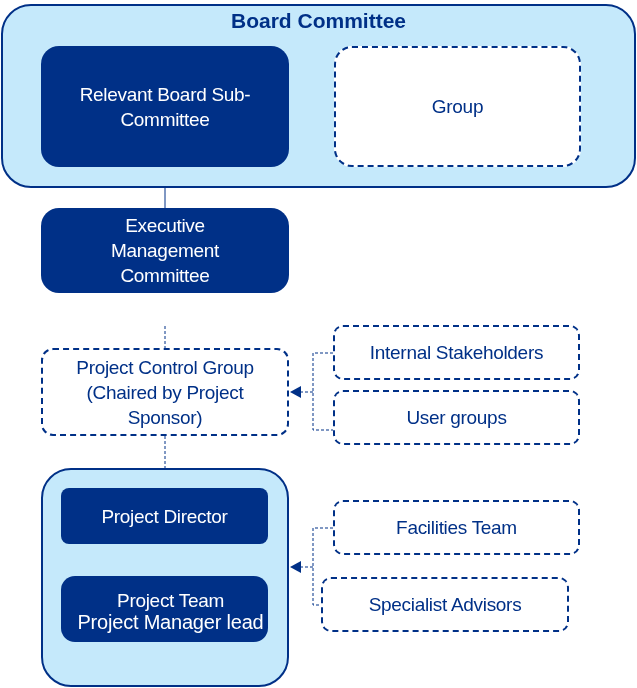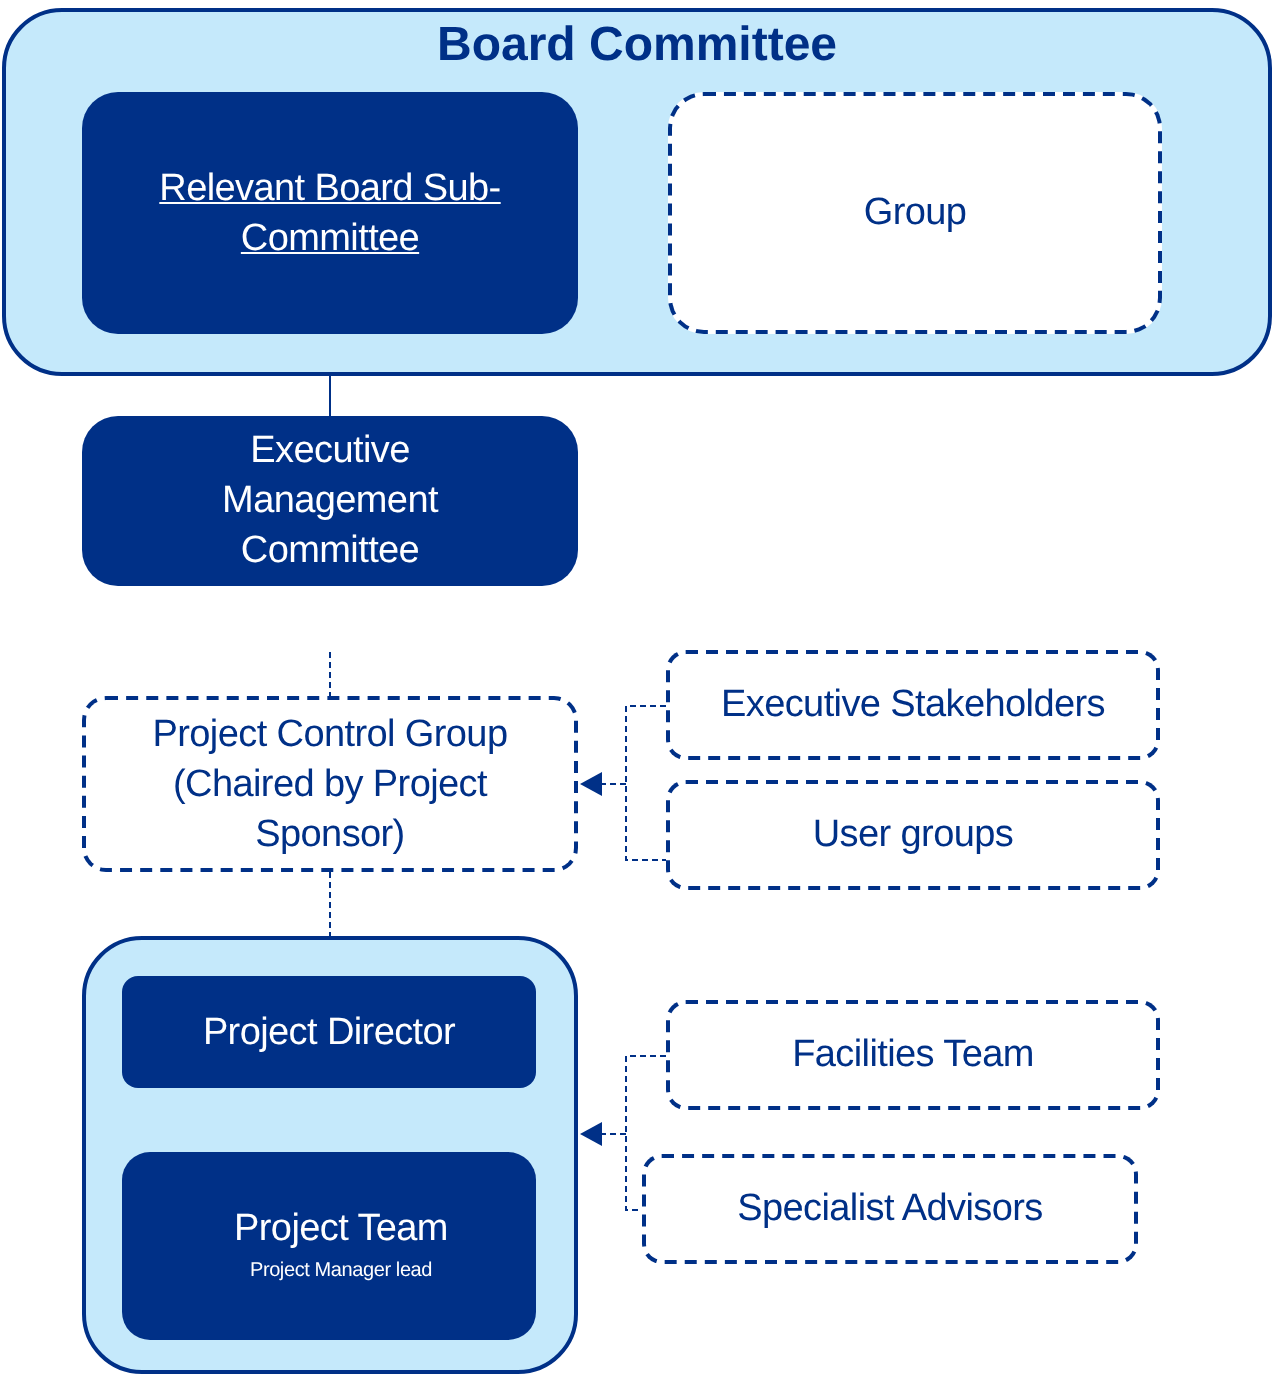--- a/index.html
+++ b/index.html
@@ -7,22 +7,22 @@
          font-family: "Liberation Sans", "DejaVu Sans", sans-serif; }
   .abs { position: absolute; box-sizing: border-box; }
   .group { background: #c5e9fb; border: 2px solid #003087; }
   .solid { background: #003087; color: #ffffff; border-radius: 18px;
            display: flex; align-items: center; justify-content: center; text-align: center;
            flex-direction: column; }
   .dashed { background: #ffffff; color: #003087; border: 2px dashed #003087; border-radius: 18px;
             display: flex; align-items: center; justify-content: center; text-align: center;
             flex-direction: column; }
   .lbl { font-size: 19px; line-height: 25px; letter-spacing: -0.3px; }
-  .sub { font-size: 10px; line-height: 18px; letter-spacing: -0.2px; }
-  .title { font-size: 24px; font-weight: bold; color: #003087; text-align: center; }
+  .sub { font-size: 20px; line-height: 18px; letter-spacing: -0.2px; }
+  .title { font-size: 21px; font-weight: bold; color: #003087; text-align: center; }
   svg.conn { position: absolute; left: 0; top: 0; }
 </style>
 </head>
 <body>
 
 <svg class="conn" width="637" height="688">
 
   <line x1="289" y1="107" x2="334" y2="107" stroke="#003087" stroke-width="1" stroke-dasharray="3,2"></line>
 
   <line x1="165" y1="167" x2="165" y2="208" stroke="#003087" stroke-width="1"></line>
@@ -39,47 +39,47 @@
 
   <polyline points="333,528 313,528 313,605 333,605" fill="none" stroke="#003087" stroke-width="1" stroke-dasharray="3,2"></polyline>
   <line x1="313" y1="567" x2="300" y2="567" stroke="#003087" stroke-width="1" stroke-dasharray="3,2"></line>
   <polygon points="290,567 301,561 301,573" fill="#003087"></polygon>
 </svg>
 
 <div class="abs group" style="left:1px; top:4px; width:635px; height:184px; border-radius:30px;"></div>
 <div class="abs title" style="left:1px; top:9px; width:635px;">Board Committee</div>
 
 <div class="abs solid" style="left:41px; top:46px; width:248px; height:121px;">
-  <span class="lbl" style="width:200px;text-decoration:underline;">Relevant Board Sub-Committee</span>
+  <span class="lbl" style="width:200px;">Relevant Board Sub-Committee</span>
 </div>
 
 <div class="abs dashed" style="left:334px; top:46px; width:247px; height:121px;">
   <span class="lbl">Group</span>
 </div>
 
 <div class="abs solid" style="left:41px; top:208px; width:248px; height:85px;">
   <span class="lbl" style="width:130px;">Executive Management Committee</span>
 </div>
 
 <div class="abs dashed" style="left:41px; top:348px; width:248px; height:88px; border-radius:12px;">
   <span class="lbl" style="width:205px;text-align:center;">Project Control Group (Chaired by Project Sponsor)</span>
 </div>
 
 <div class="abs dashed" style="left:333px; top:325px; width:247px; height:55px; border-radius:10px;">
-  <span class="lbl">Executive Stakeholders</span>
+  <span class="lbl">Internal Stakeholders</span>
 </div>
 <div class="abs dashed" style="left:333px; top:390px; width:247px; height:55px; border-radius:10px;">
   <span class="lbl">User groups</span>
 </div>
 
 <div class="abs group" style="left:41px; top:468px; width:248px; height:219px; border-radius:30px;"></div>
 <div class="abs solid" style="left:61px; top:488px; width:207px; height:56px; border-radius:8px;">
   <span class="lbl">Project Director</span>
 </div>
-<div class="abs solid" style="left:61px; top:576px; width:207px; height:94px; border-radius:14px;padding-left:12px;">
+<div class="abs solid" style="left:61px; top:576px; width:207px; height:66px; border-radius:14px;padding-left:12px;">
   <span class="lbl">Project Team</span>
   <span class="sub">Project Manager lead</span>
 </div>
 
 <div class="abs dashed" style="left:333px; top:500px; width:247px; height:55px; border-radius:10px;text-align:right;">
   <span class="lbl">Facilities Team</span>
 </div>
 <div class="abs dashed" style="left:321px; top:577px; width:248px; height:55px; border-radius:10px;">
   <span class="lbl">Specialist Advisors</span>
 </div>

